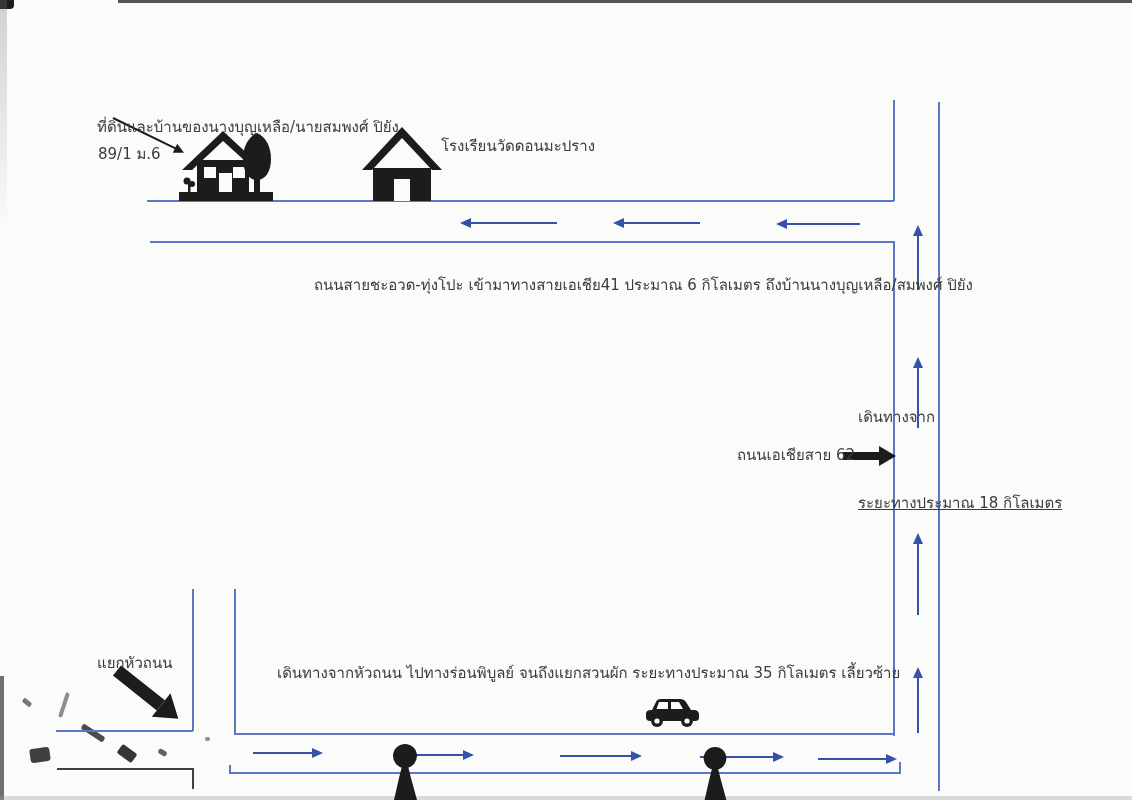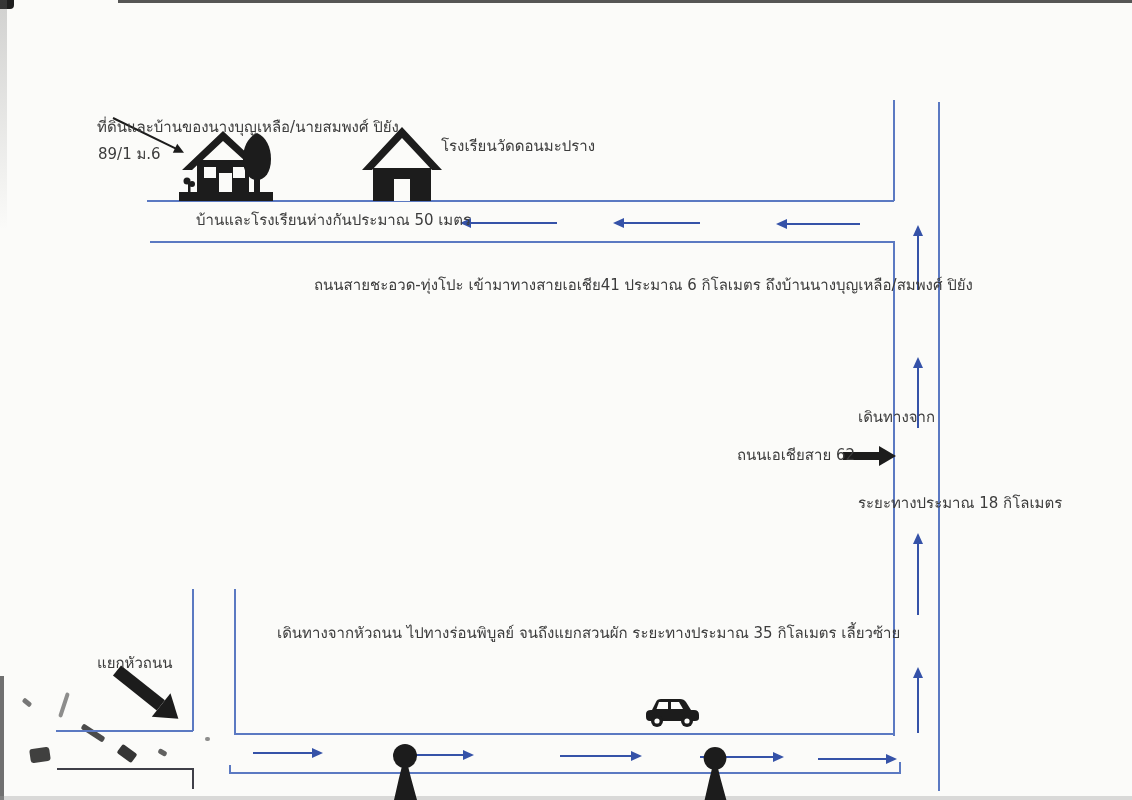--- a/index.html
+++ b/index.html
@@ -145,21 +145,20 @@
   <div class="icon" style="left:697px;top:747px;width:37px;height:53px;">
     <svg viewBox="0 0 37 56" fill="currentColor">
       <circle cx="18" cy="12" r="12"></circle>
       <path d="M15,22 L21,22 L24,34 L30,56 L7,56 L12,34 Z"></path>
     </svg>
   </div>
 
   <div class="lbl" style="left:97px;top:118px;">ที่ดินและบ้านของนางบุญเหลือ/นายสมพงศ์ ปิยัง</div>
   <div class="lbl" style="left:98px;top:145px;">89/1 ม.6</div>
   <div class="lbl" style="left:441px;top:137px;">โรงเรียนวัดดอนมะปราง</div>
-  <div class="lbl" style="left:196px;top:211px;">บ้านและโรงเรียนห่างกันประมาณ 50 เมตร</div>
   <div class="lbl" style="left:314px;top:276px;">ถนนสายชะอวด-ทุ่งโปะ เข้ามาทางสายเอเชีย41 ประมาณ 6 กิโลเมตร ถึงบ้านนางบุญเหลือ/สมพงศ์ ปิยัง</div>
   <div class="lbl" style="left:737px;top:446px;">ถนนเอเชียสาย 62</div>
   <div class="rlbl" style="top:405px;">เดินทางจาก</div>
-  <div class="rlbl" style="top:491px;">ระยะทางประมาณ 18 กิโลเมตร</div>
+  <div class="rlbl" style="top:491px;text-decoration:underline;">ระยะทางประมาณ 18 กิโลเมตร</div>
   <div class="lbl" style="left:97px;top:654px;">แยกหัวถนน</div>
-  <div class="lbl" style="left:277px;top:624px;">เดินทางจากหัวถนน ไปทางร่อนพิบูลย์ จนถึงแยกสวนผัก ระยะทางประมาณ 35 กิโลเมตร เลี้ยวซ้าย</div>
+  <div class="lbl" style="left:277px;top:664px;">เดินทางจากหัวถนน ไปทางร่อนพิบูลย์ จนถึงแยกสวนผัก ระยะทางประมาณ 35 กิโลเมตร เลี้ยวซ้าย</div>
 
 </div>
 
 </body></html>

